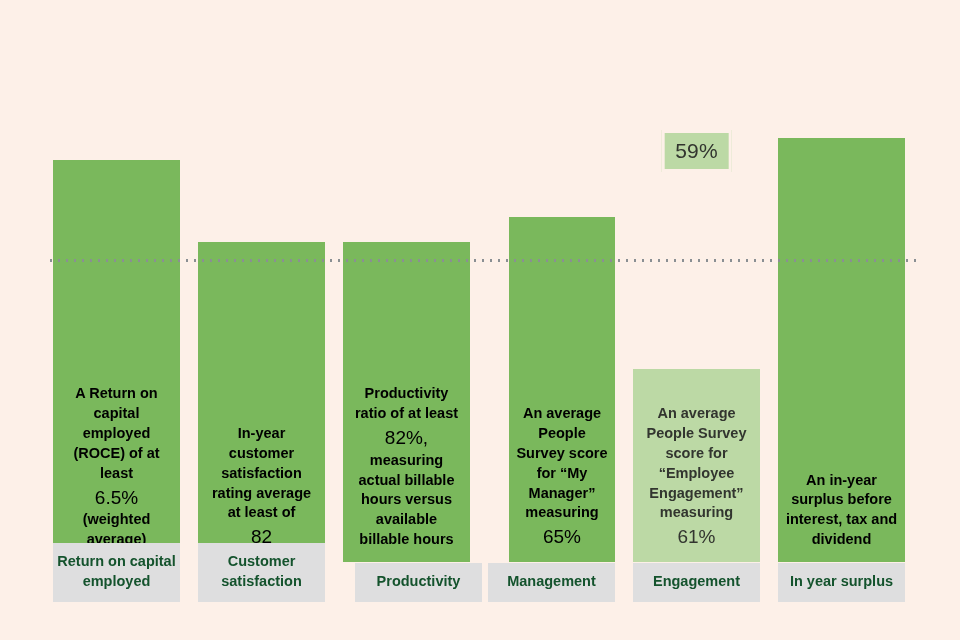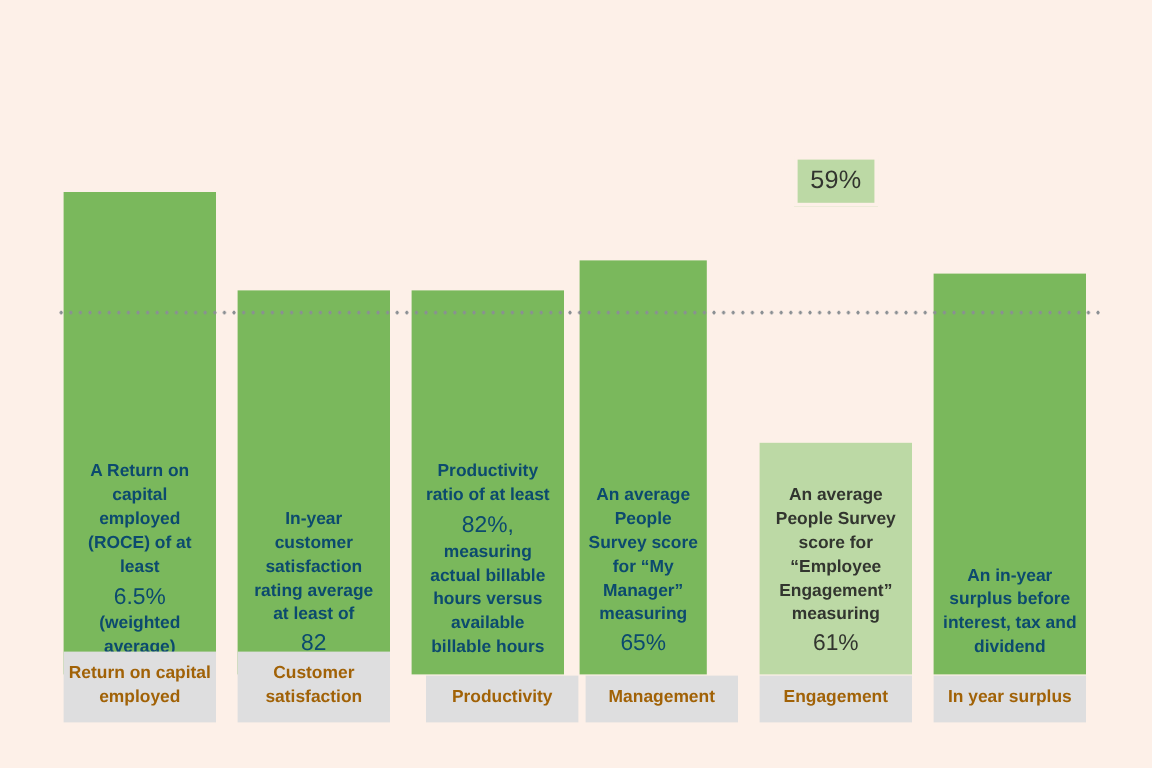--- a/index.html
+++ b/index.html
@@ -70,21 +70,21 @@
     width: 100%;
     background: #7ab85c;
     display: flex;
     flex-direction: column;
     justify-content: flex-end;
     align-items: center;
     z-index: 2;
   }
 
   .bar-body {
-    color: #0c4a6e;
+    color: #000000;
     text-align: center;
     font-size: 14.5px;
     line-height: 1.37;
     font-weight: 700;
     padding: 0 6px 12px;
     width: 100%;
   }
 
   .bar-body .big {
     display: block;
@@ -101,21 +101,21 @@
     color: #32352f;
   }
   .light .bar-body { color: #32352f; }
 
   
   .category-label {
     position: absolute;
     bottom: 38px;
     width: 127px;
     background: #dededf;
-    color: #a16207;
+    color: #14532d;
     font-size: 14.5px;
     font-weight: 700;
     line-height: 1.34;
     text-align: center;
     padding: 9px 4px 11px;
     z-index: 2;
   }
 </style>
 </head>
 <body>
@@ -150,21 +150,21 @@
 
       <div class="bar-column" style="height:320px;">
         <div class="bar-body">
           <span>Productivity ratio of at least</span>
           <span class="big">82%,</span>
           <span>measuring actual billable hours versus available billable hours</span>
         </div>
       </div>
     </div>
 
-    <div class="bar-group" style="left:409px;padding-left:21px;">
+    <div class="bar-group" style="left:435px;padding-left:21px;">
 
       <div class="bar-column" style="height:345px;">
         <div class="bar-body">
           <span>An average People Survey score for “My Manager” measuring</span>
           <span class="big">65%</span>
           
         </div>
       </div>
     </div>
 
@@ -174,21 +174,21 @@
         <div class="bar-body">
           <span>An average People Survey score for “Employee Engagement” measuring</span>
           <span class="big">61%</span>
           
         </div>
       </div>
     </div>
 
     <div class="bar-group" style="left:725px;">
 
-      <div class="bar-column" style="height:334px;margin-top:28px;">
+      <div class="bar-column" style="height:424px;margin-top:28px;">
         <div class="bar-body">
           <span>An in-year surplus before interest, tax and dividend</span>
           
           
         </div>
       </div>
     </div>
 
     <div class="category-label" style="left:0px;">Return on capital employed</div>
     <div class="category-label" style="left:145px;">Customer satisfaction</div>

